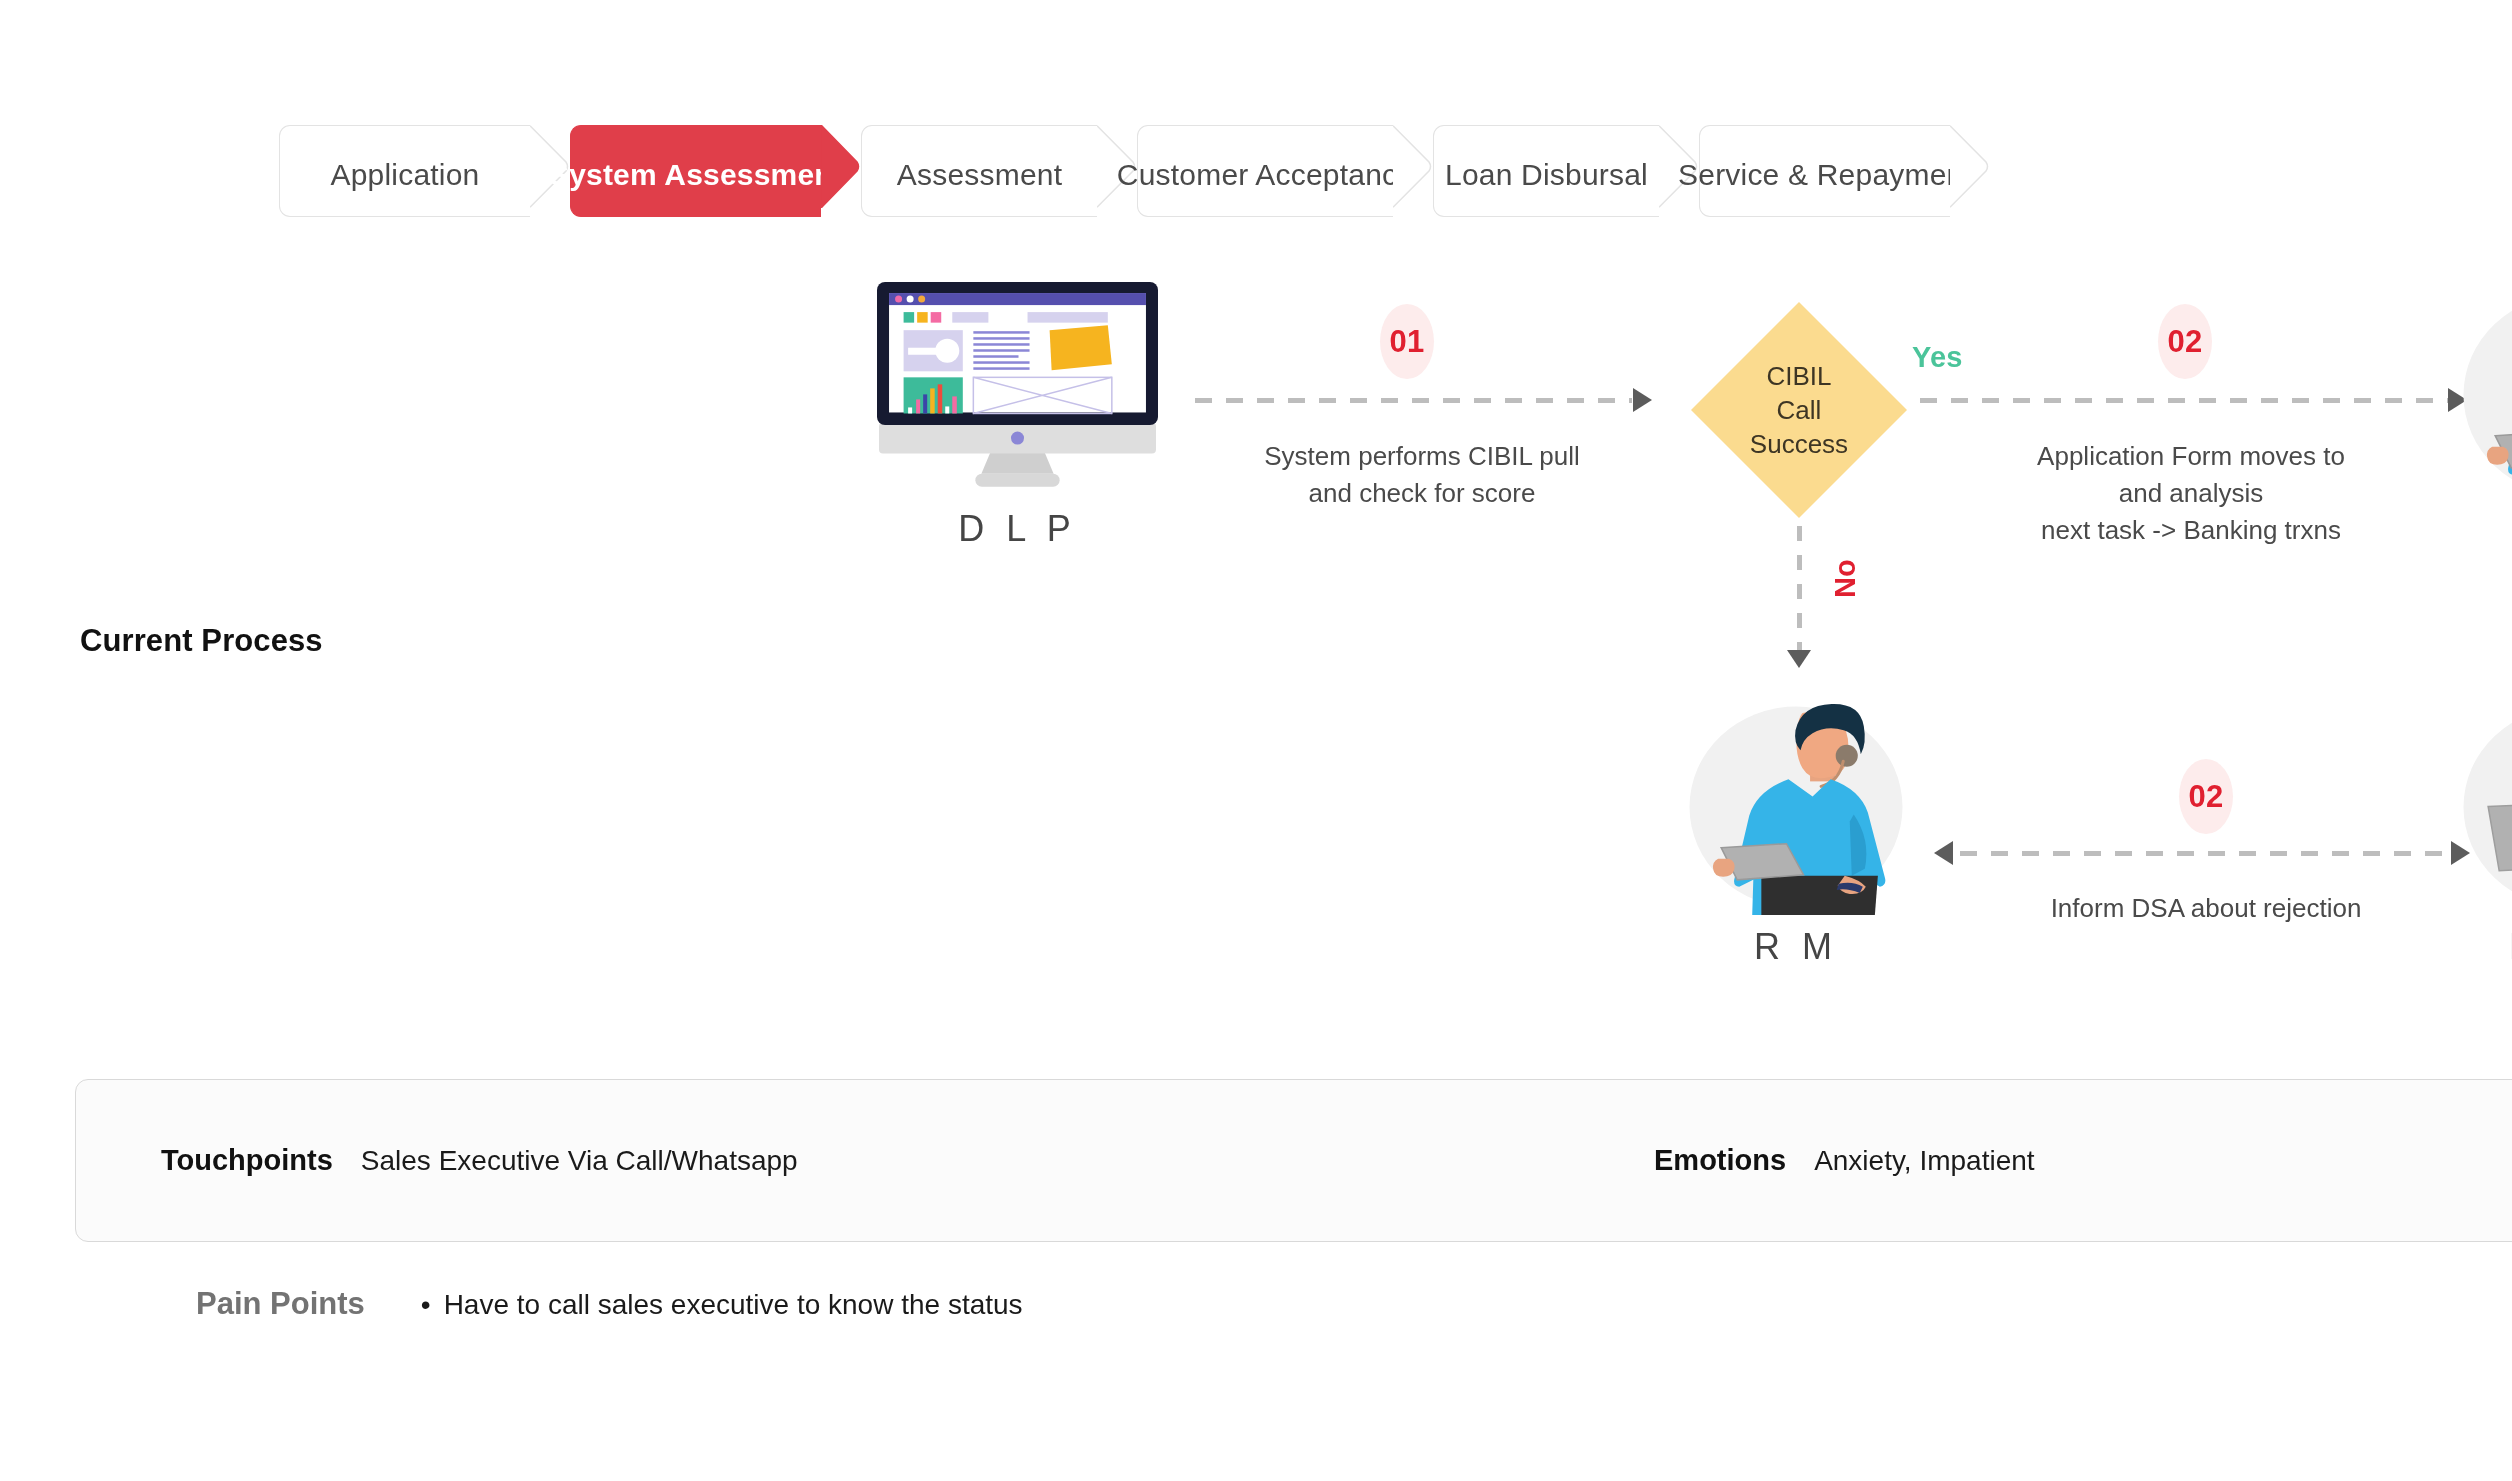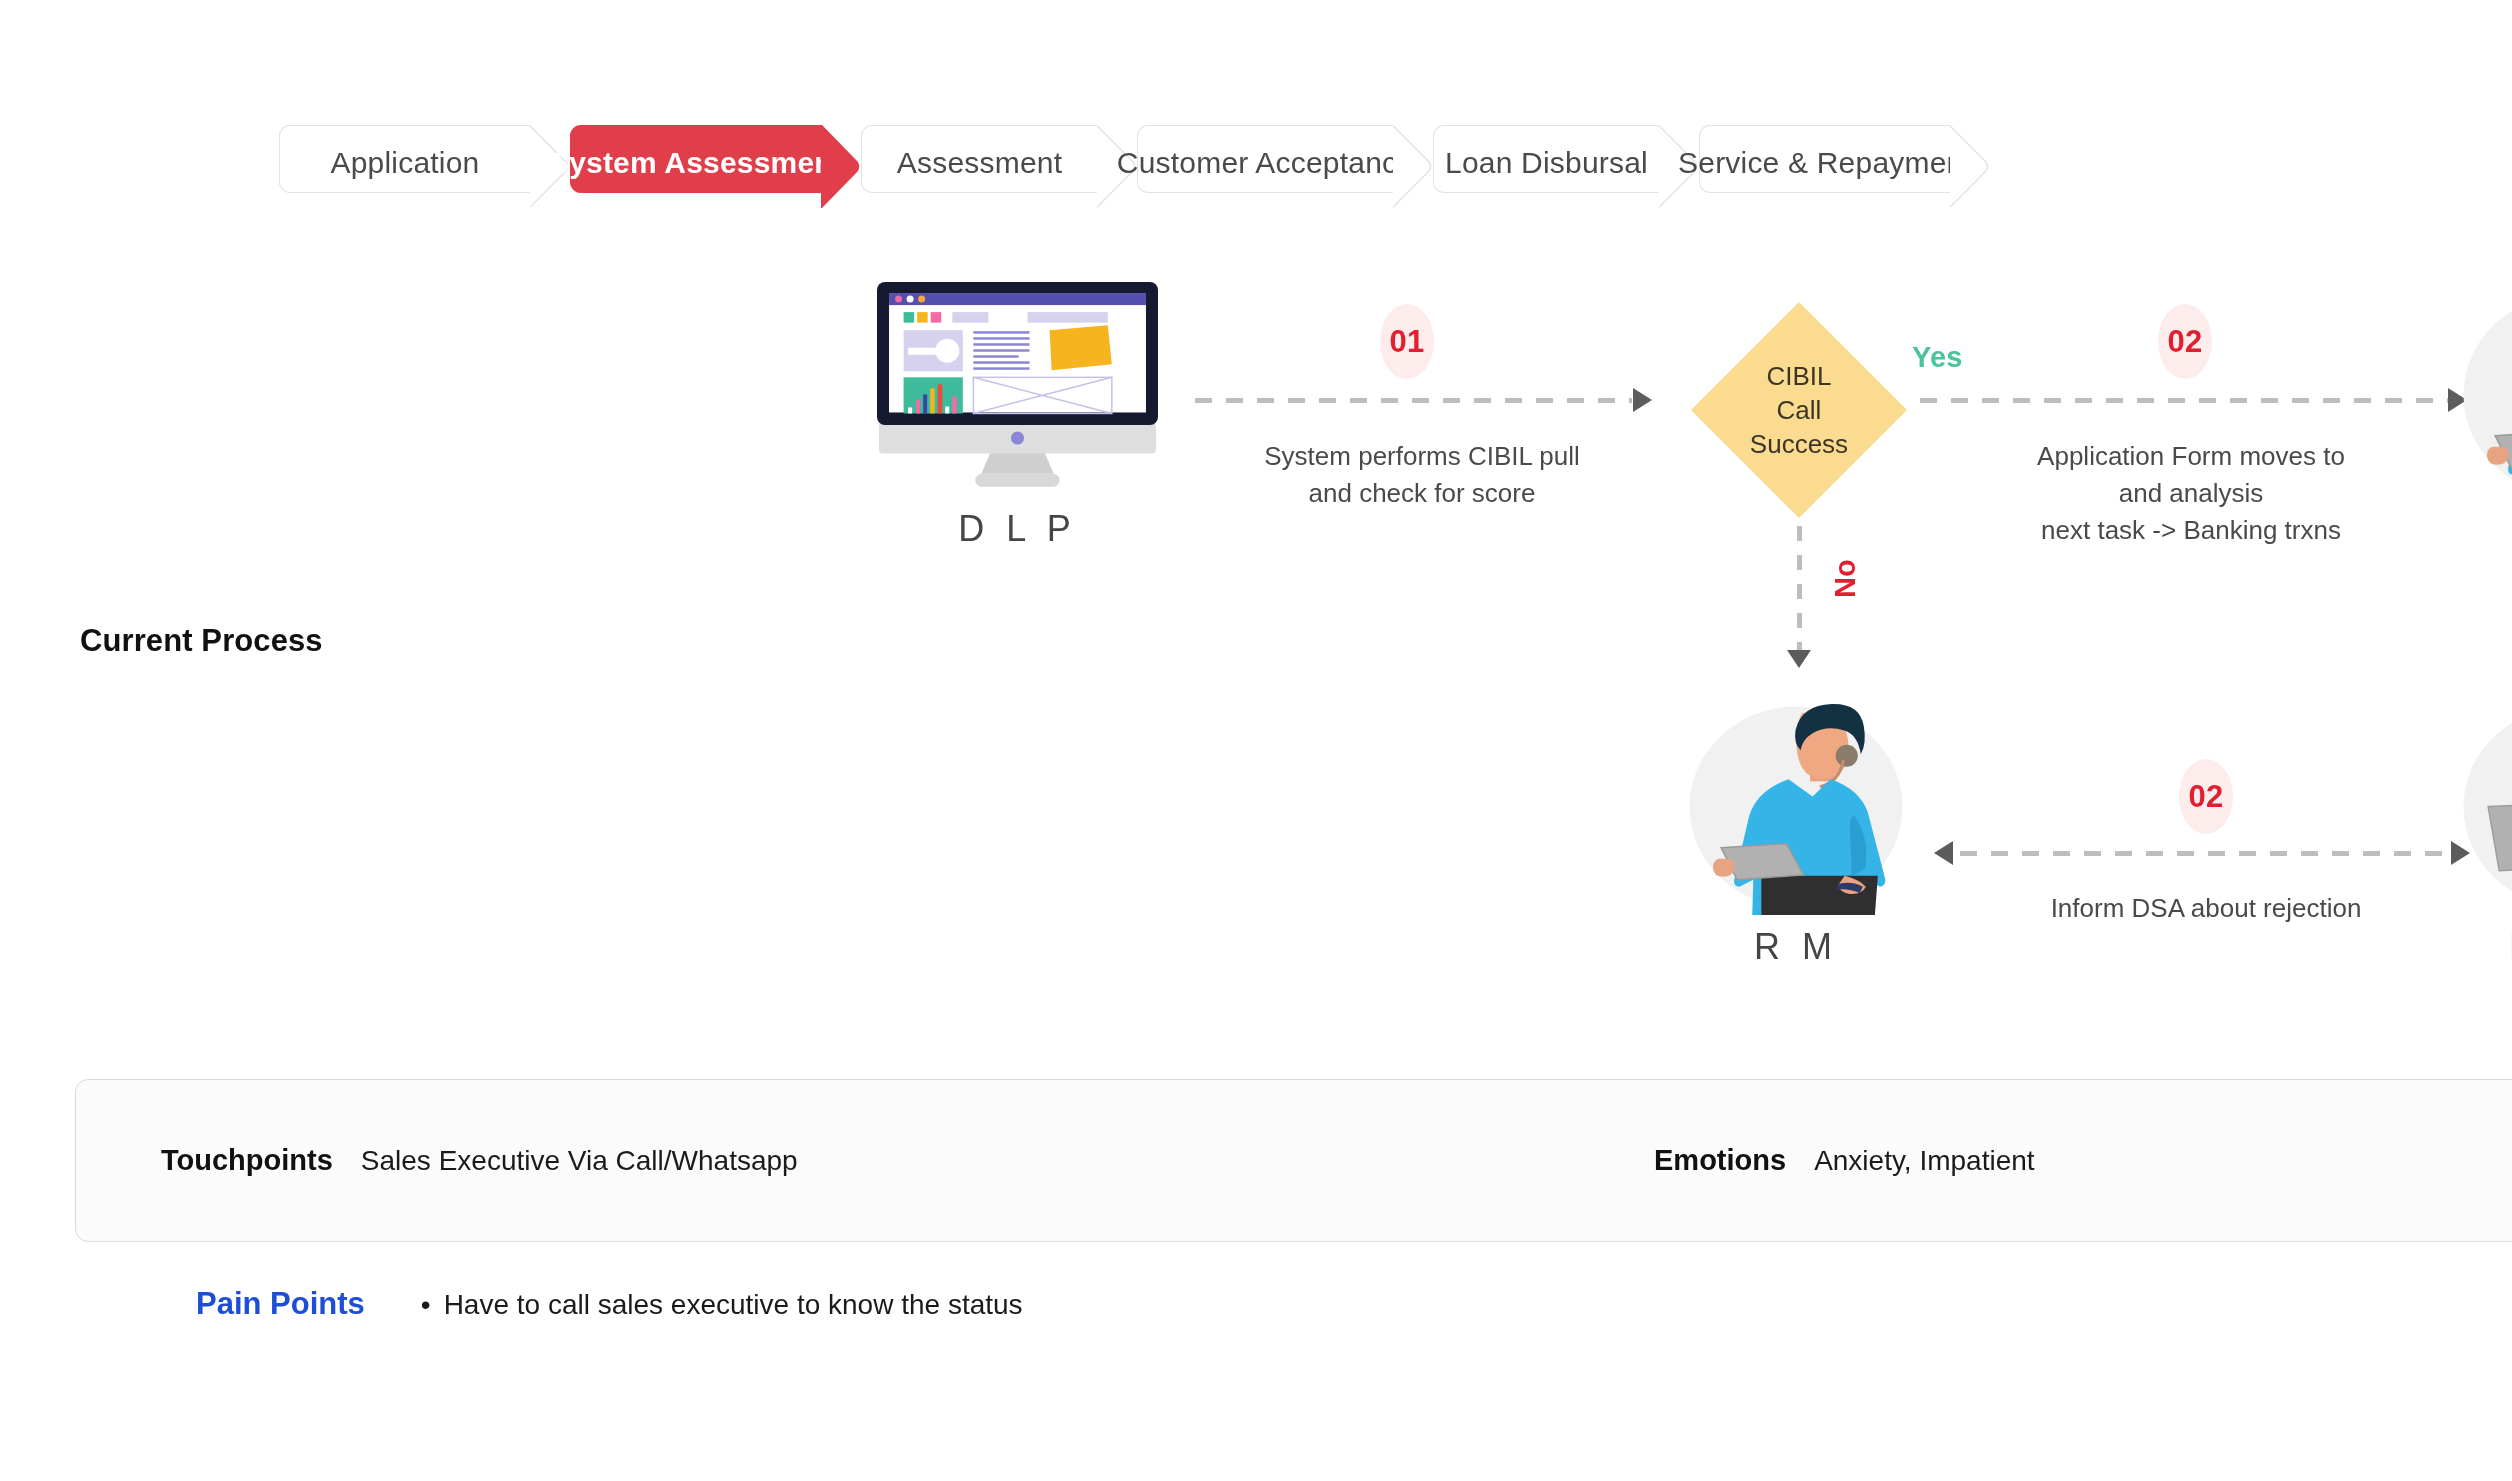--- a/index.html
+++ b/index.html
@@ -13,21 +13,21 @@
 
   
   .stage-nav {
     position: absolute;
     left: 279px; top: 125px;
     display: flex;
     align-items: flex-start;
   }
   .stage {
     position: relative;
-    height: 68px;
+    height: 92px;
     display: flex;
     align-items: center;
     justify-content: center;
     margin-right: 40px;
     padding: 8px 13px 0 13px;
     font-size: 30px;
     letter-spacing: 0.2px;
     white-space: nowrap;
     color: #4a4a4a;
     background: #ffffff;
@@ -178,21 +178,21 @@
   }
   .tp-group { position: absolute; display: flex; align-items: baseline; }
   .tp-group .tp-value { margin-left: 28px; }
 
   
   .pain-row {
     position: absolute;
     left: 196px; top: 1286px;
     display: flex; align-items: baseline;
   }
-  .pain-label { font-size: 31px; font-weight: bold; color: #1d4ed8; }
+  .pain-label { font-size: 31px; font-weight: bold; color: #737373; }
   .pain-list { margin-left: 56px; }
   .pain-item {
     font-size: 28px; color: #1a1a1a;
     display: flex; align-items: baseline;
   }
   .pain-bullet { margin-right: 13px; font-size: 28px; line-height: 1; }
 </style>
 </head>
 <body>
 

